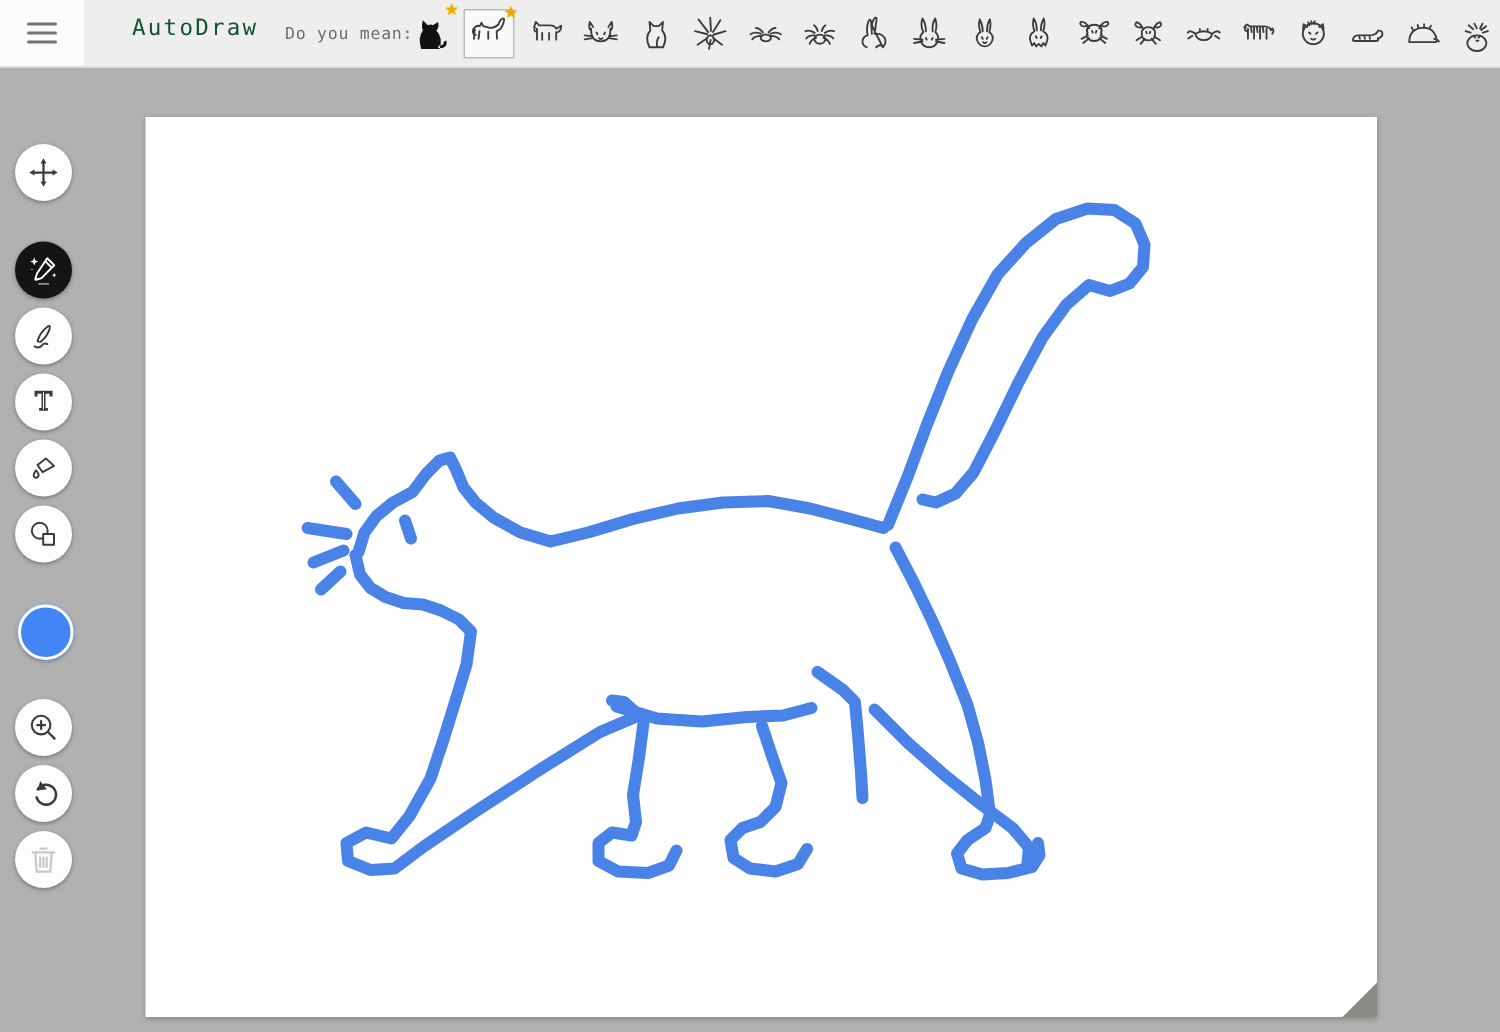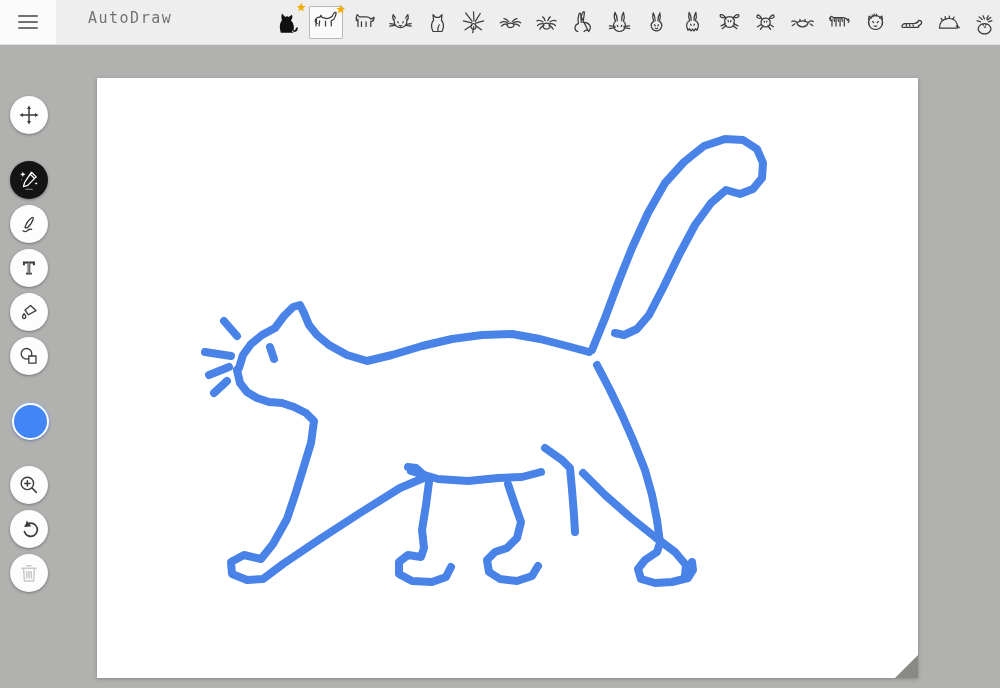--- a/index.html
+++ b/index.html
@@ -5,21 +5,21 @@
   html,body{margin:0;padding:0;width:1000px;height:688px;overflow:hidden;
     background:#b1b1b0;font-family:"Liberation Sans",sans-serif;}
   
   .topbar{position:absolute;left:0;top:0;width:1000px;height:44px;background:#eeeeef;
     border-bottom:1px solid #e0e0e0;z-index:5;}
   .menu-box{position:absolute;left:0;top:0;width:56px;height:44px;background:#fbfbfb;
     display:flex;align-items:center;justify-content:center;cursor:pointer;}
   .menu-box .bars{width:20px;}
   .menu-box .bars div{height:2.4px;background:#737373;margin:3.6px 0;border-radius:1px;}
   .app-title{position:absolute;left:88px;top:0;height:35px;display:flex;align-items:center;
-    font-family:"DejaVu Sans Mono",monospace;font-size:15px;color:#737373;letter-spacing:1.5px;}
+    font-family:"DejaVu Sans Mono",monospace;font-size:15px;color:#14532d;letter-spacing:1.5px;}
   .suggest-label{position:absolute;left:190px;top:0;height:44px;display:flex;align-items:center;
     font-family:"DejaVu Sans Mono",monospace;font-size:11px;color:#6a6e72;letter-spacing:.5px;}
   .suggestions{position:absolute;left:272px;top:0;height:44px;display:flex;align-items:center;gap:6.5px;}
   .sug{position:relative;width:30px;height:34px;display:flex;align-items:center;justify-content:center;
     cursor:pointer;flex:0 0 auto;}
   .sug.selected{border:1px solid #b9b9b9;background:#fafafa;border-radius:1px;height:31px;width:32px;}
   .sug .star{position:absolute;top:-3px;right:-4px;font-size:11px;color:#f2ab00;line-height:1;
     text-shadow:0 0 1px #f2ab00;}
   .sug svg{display:block;}
   
@@ -41,20 +41,21 @@
 
 <div class="topbar">
   <div class="menu-box">
     <div class="bars">
         <div></div>
         <div></div>
         <div></div>
       </div>
   </div>
   <div class="app-title">AutoDraw</div>
+  <div class="suggest-label">Do you mean:</div>
   <div class="suggestions" id="suggestions">
       <div class="sug">
         <svg width="27" height="27" viewBox="0 0 24 24">
           <path fill="#111" d="M6 21 Q4 14 7 10 Q6 8 7 4 L10 7 Q12 6 13 7 L16 5 Q17 8 15 10 Q19 14 17 21 Z M16 20.5 Q22 21 21 16 L19.3 16.8 Q20 19 16.5 19 Z"></path>
         </svg>
         <span class="star">★</span>
       </div>
       <div class="sug selected">
         <svg width="27" height="27" viewBox="0 0 24 24" fill="none" stroke="#3c3c3e" stroke-width="1.1" stroke-linecap="round" stroke-linejoin="round">
           <path d="M3 9.5 Q5 6.5 7 7.5 L8 5.5 L9 7.5 L13 8.5 Q16 8.5 18 6.5 Q19 3.5 20.5 3 Q22 2.5 21 5.5 Q20 9.5 17 10.5 L17.2 15 M4 9.5 L3.5 15 M6.8 10.5 L6.3 15 M12 10.8 L12 15 M3 9.5 Q2.5 12.5 4.6 12.8"></path>

